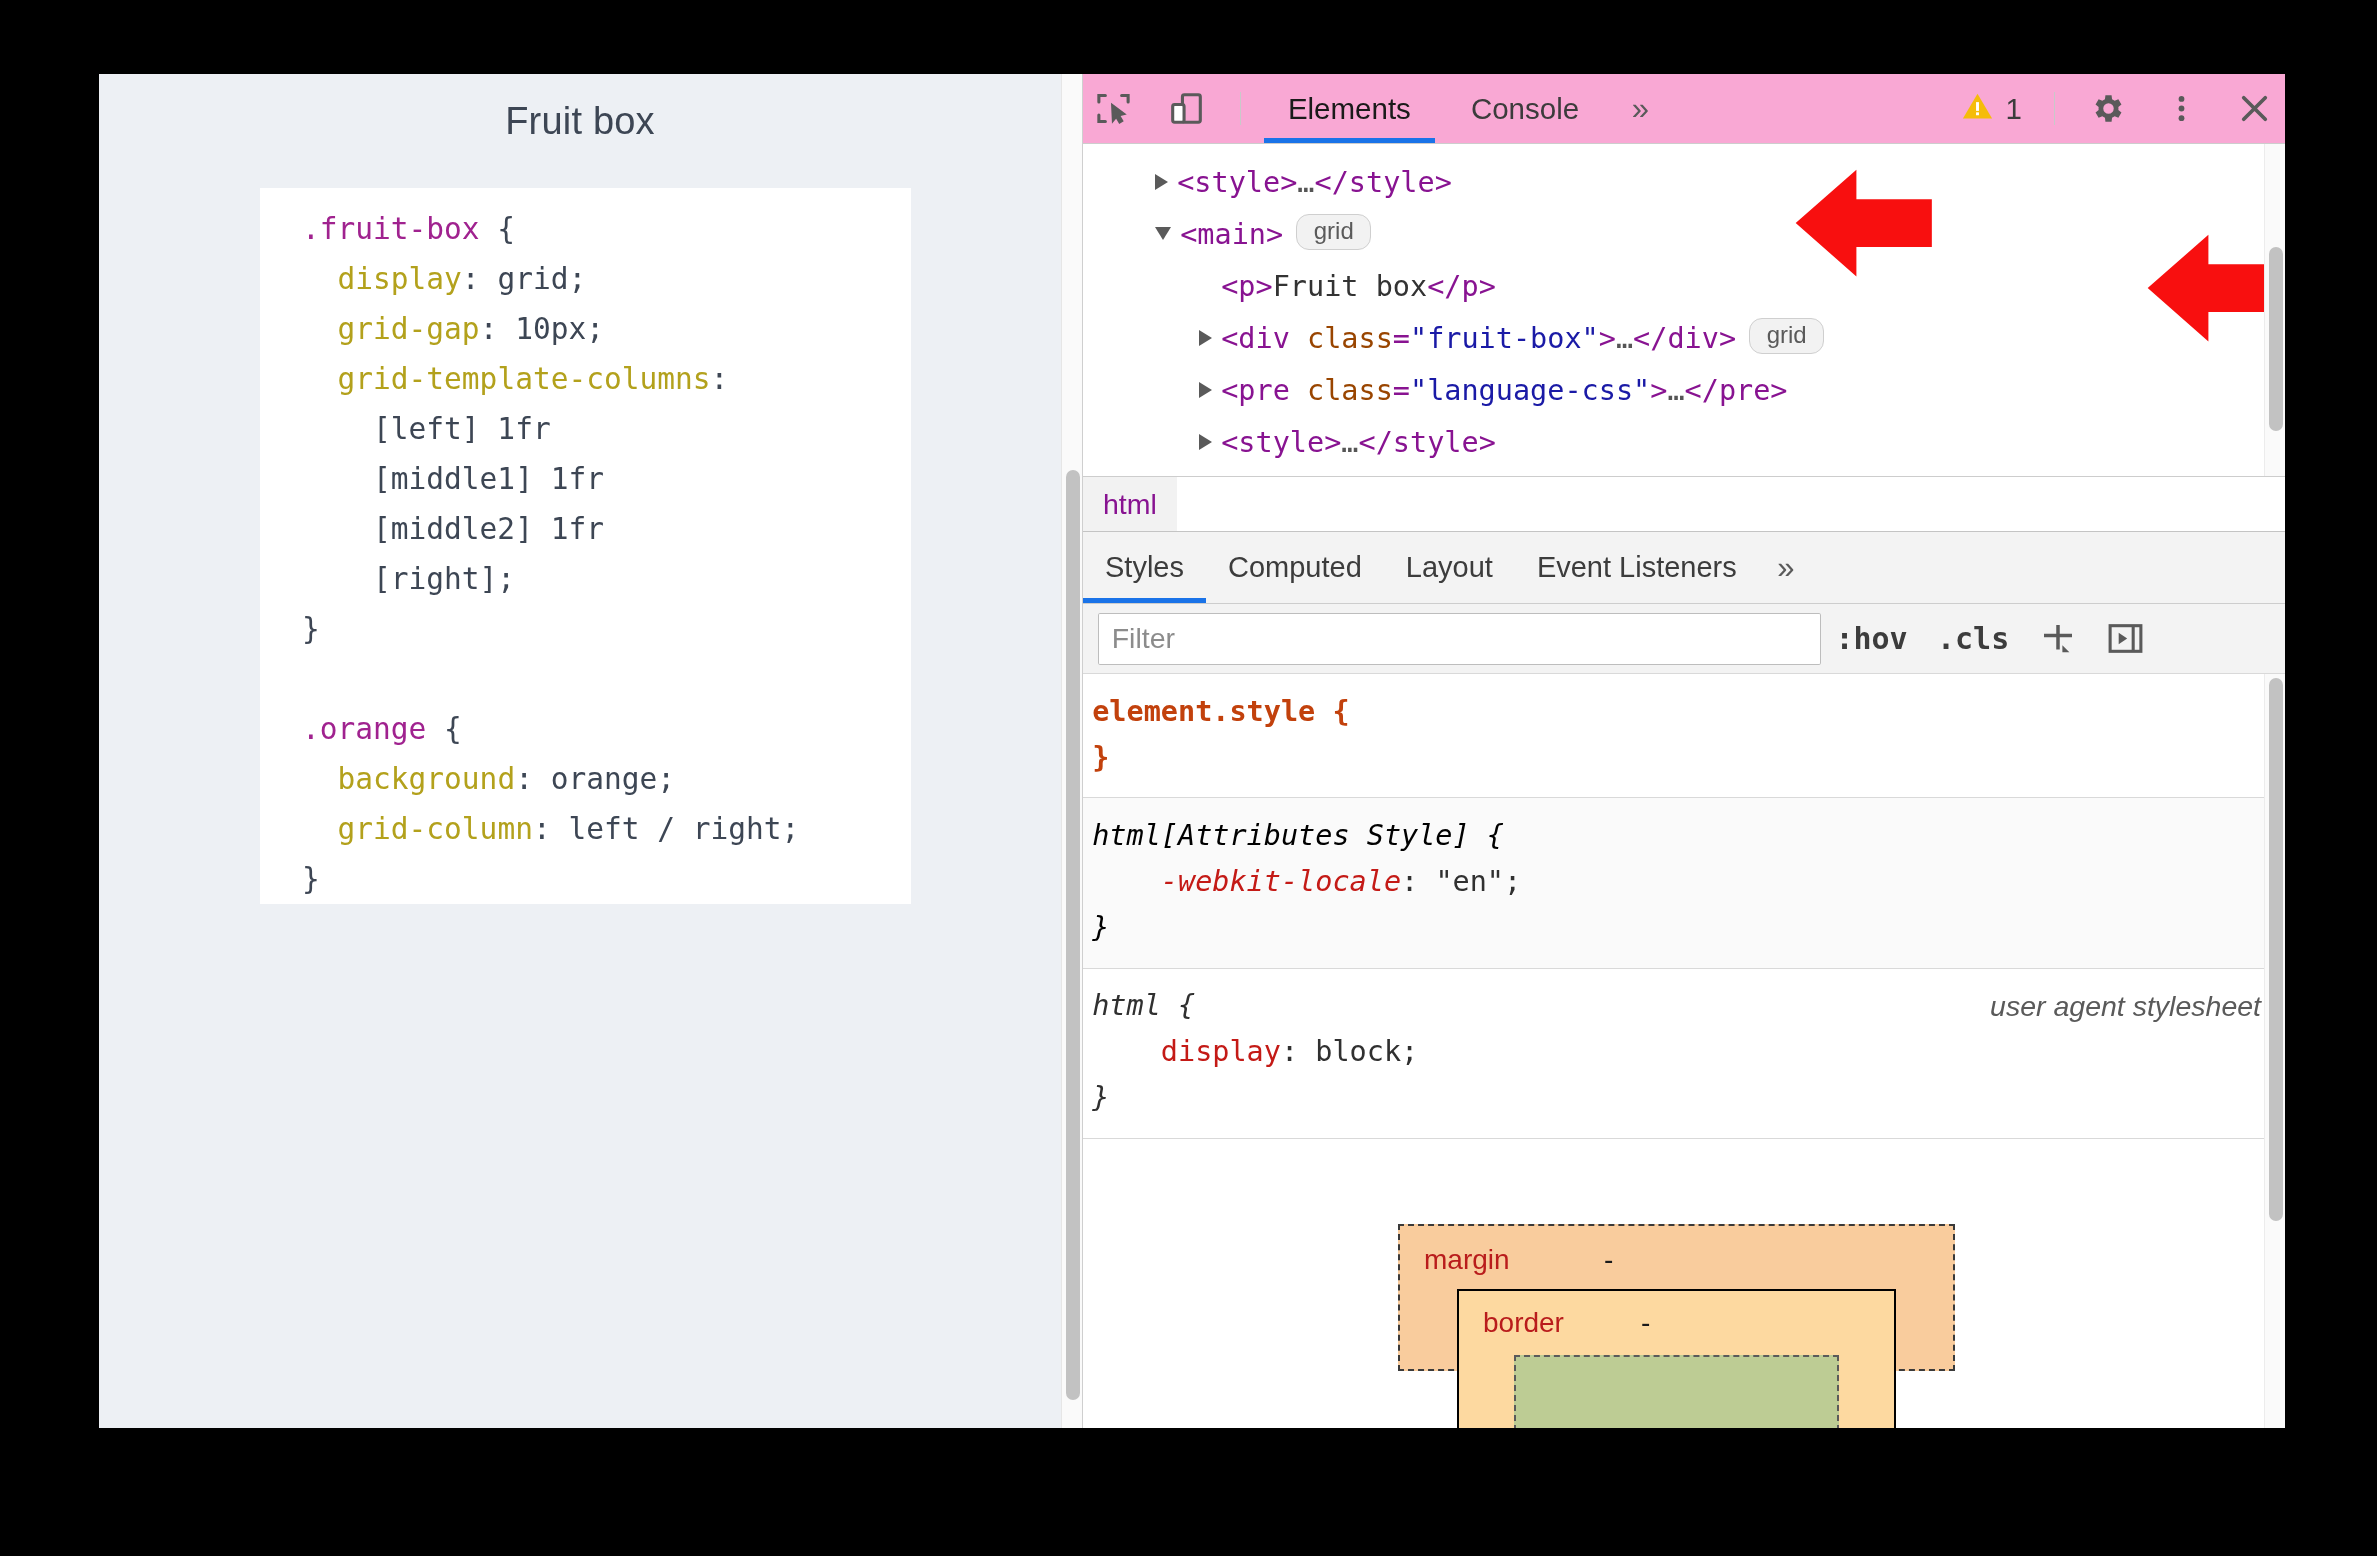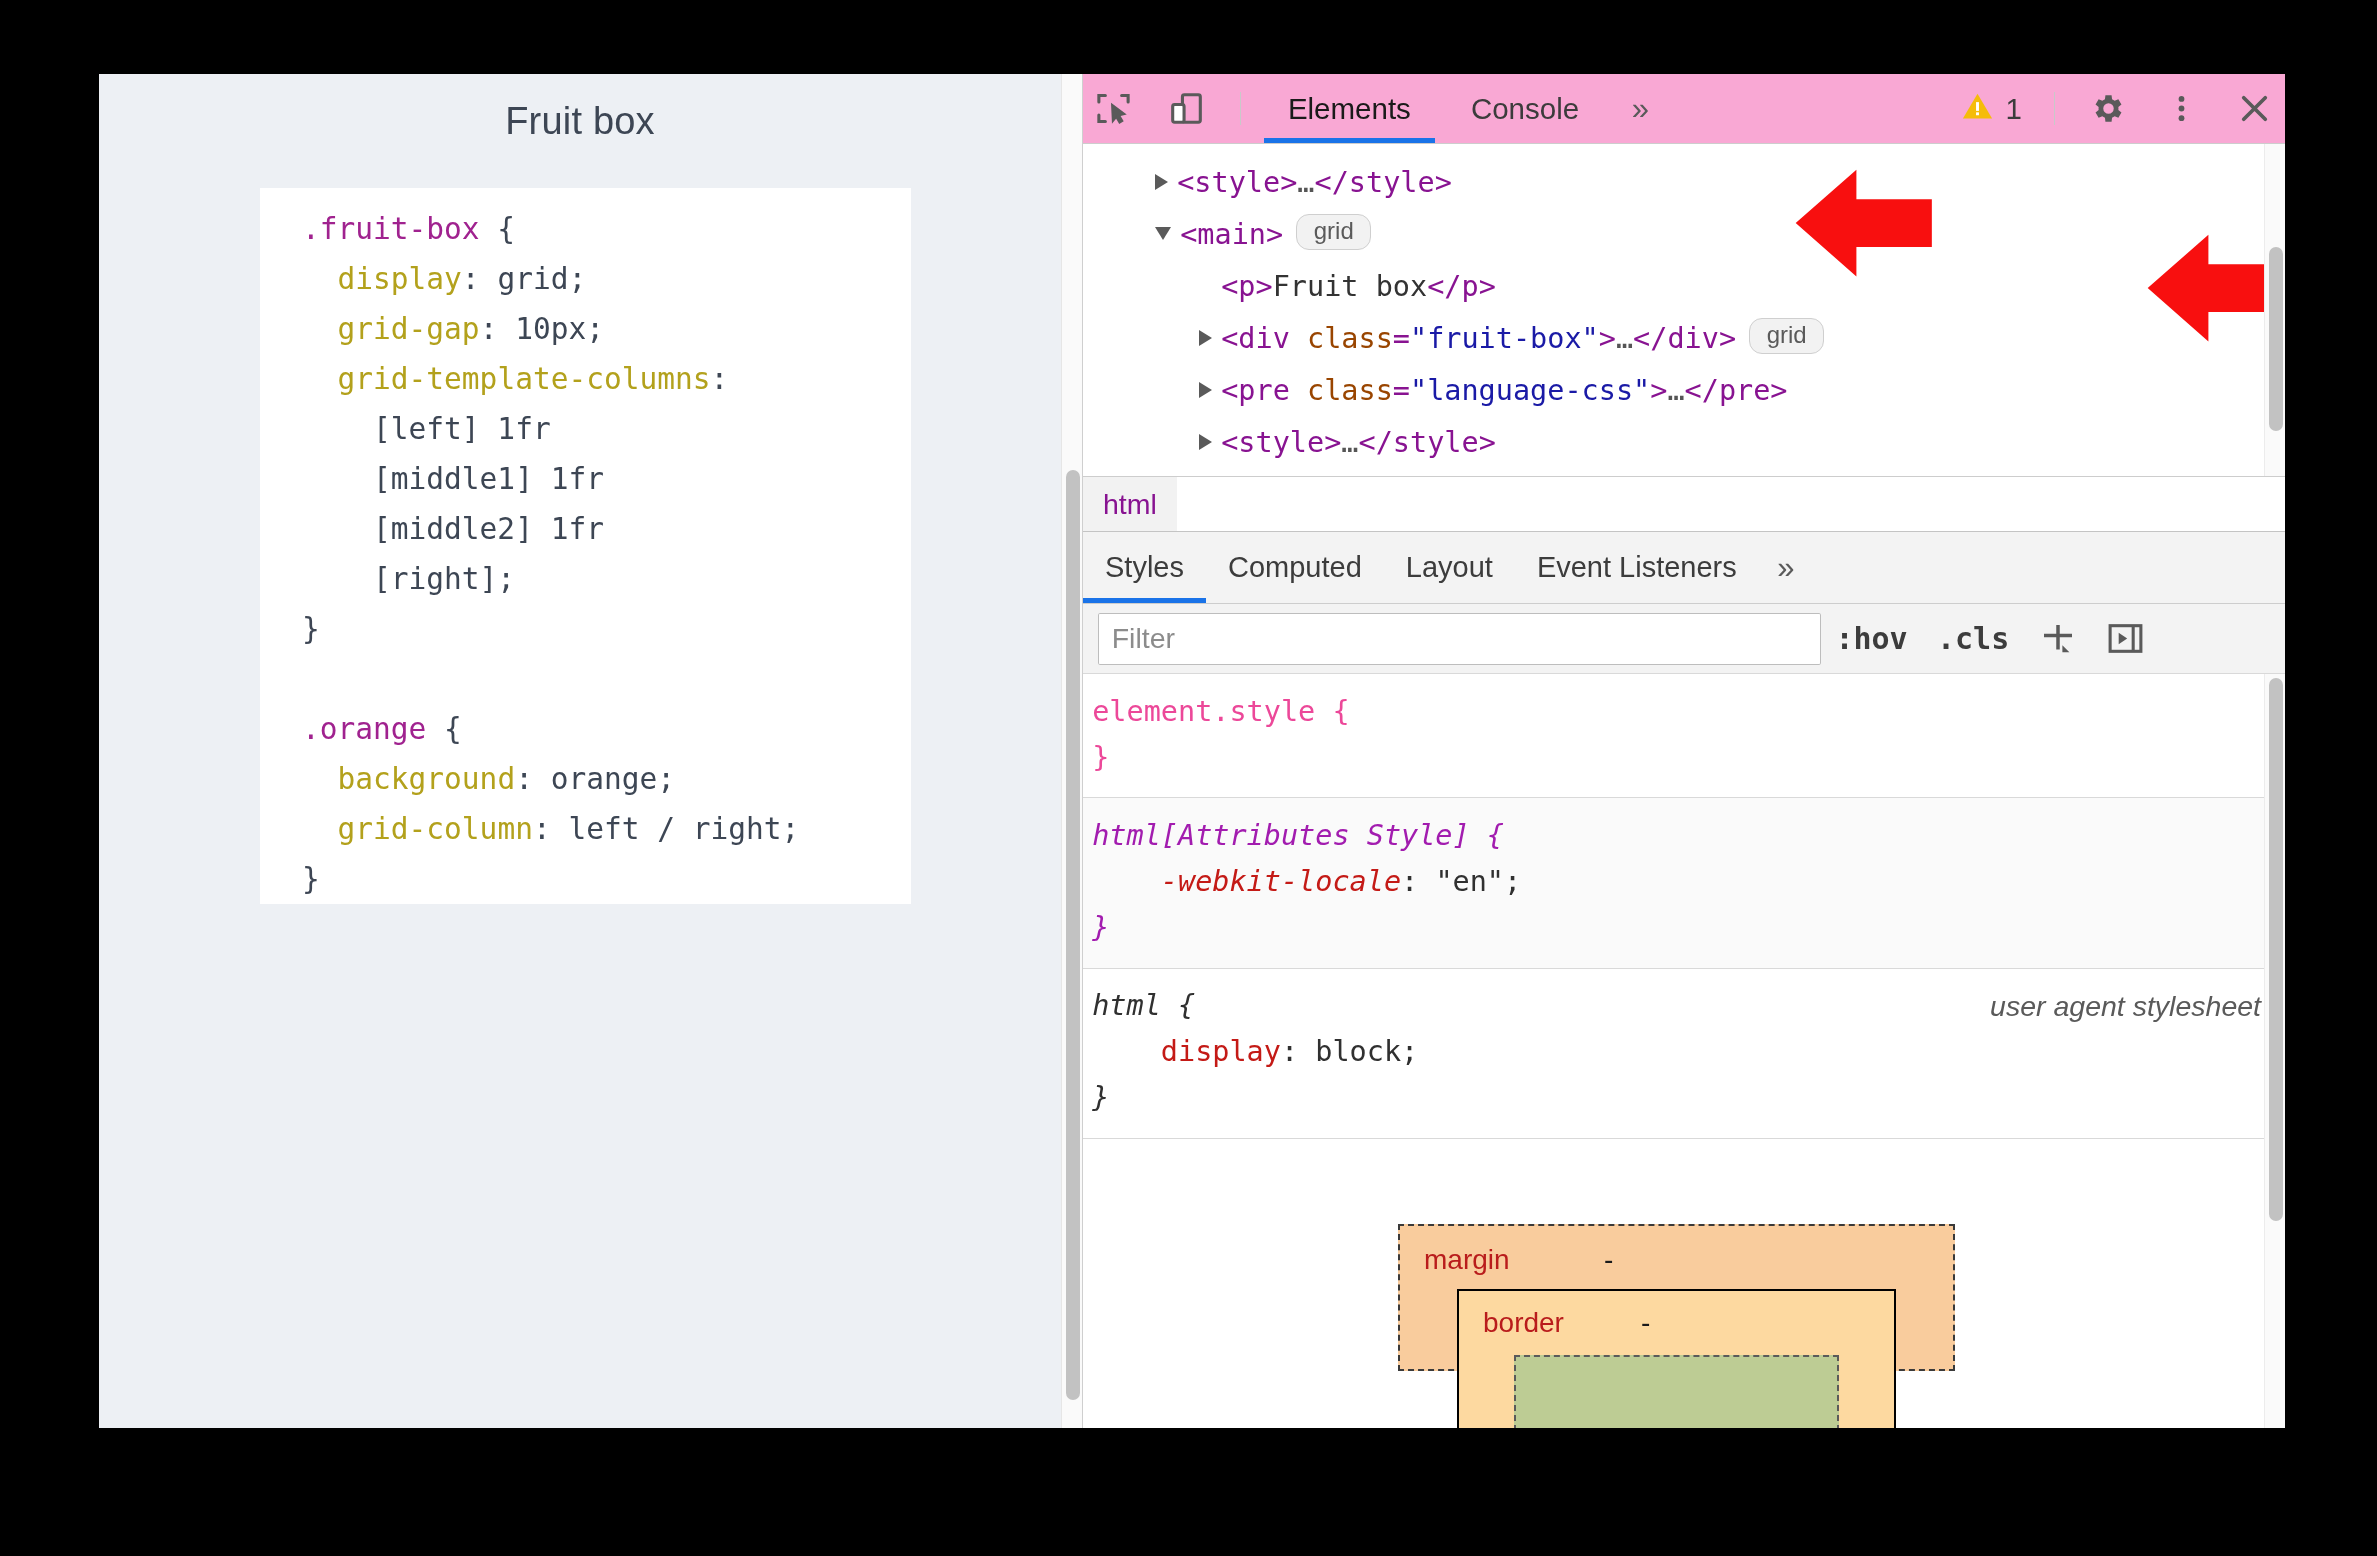--- a/index.html
+++ b/index.html
@@ -338,22 +338,22 @@
     padding: 14.7px 0 16.6px 0;
     border-bottom: 0.9px solid #d9d9d9;
     font-family: "DejaVu Sans Mono", "Liberation Mono", monospace;
     font-size: 28.5px;
     line-height: 46px;
     white-space: pre;
     position: relative;
   }
   .rule.alt { background: #fafafa; }
   .rule .ln { display: block; padding-left: 9.2px; }
-  .sel-gray  { color: #ec4899; }
-  .sel-ital  { color: #a21caf; font-style: italic; }
+  .sel-gray  { color: #c2410c; font-weight: bold; }
+  .sel-ital  { color: #000000; font-style: italic; }
   .sel-dark  { color: #303030; font-style: italic; }
   .prop-red  { color: #c41a16; font-style: italic; }
   .prop-red2 { color: #c41a16; }
   .val-dark  { color: #303030; }
   .origin {
     position: absolute;
     right: 24px;
     top: 14.7px;
     font-family: "Liberation Sans", sans-serif;
     font-style: italic;

